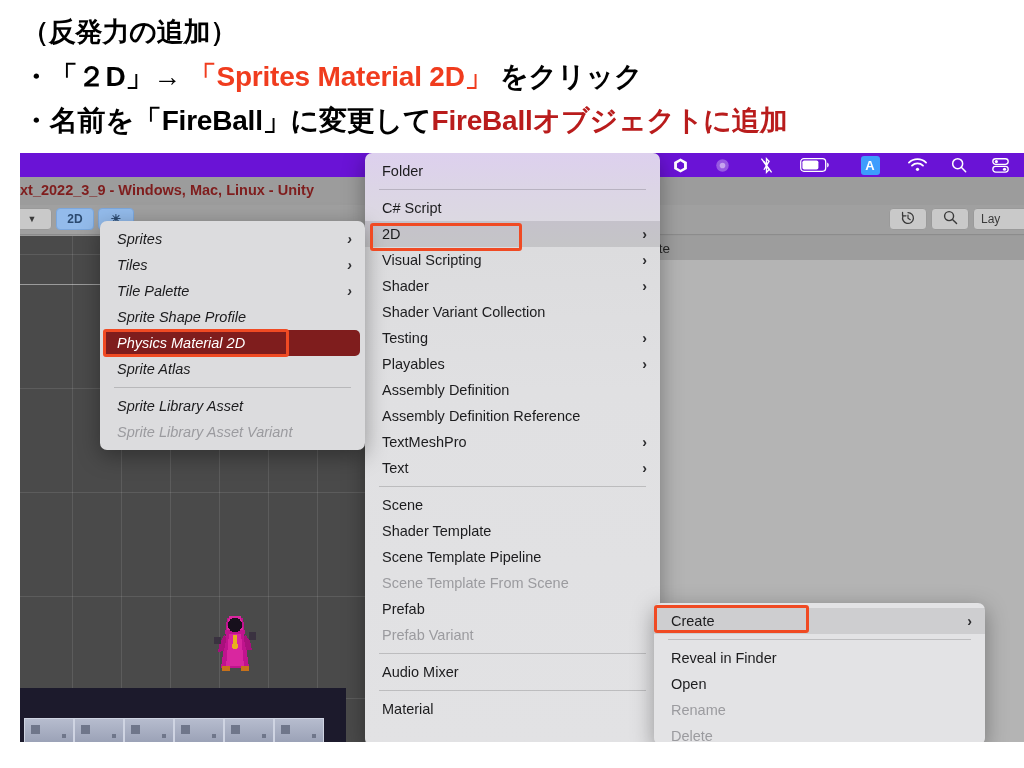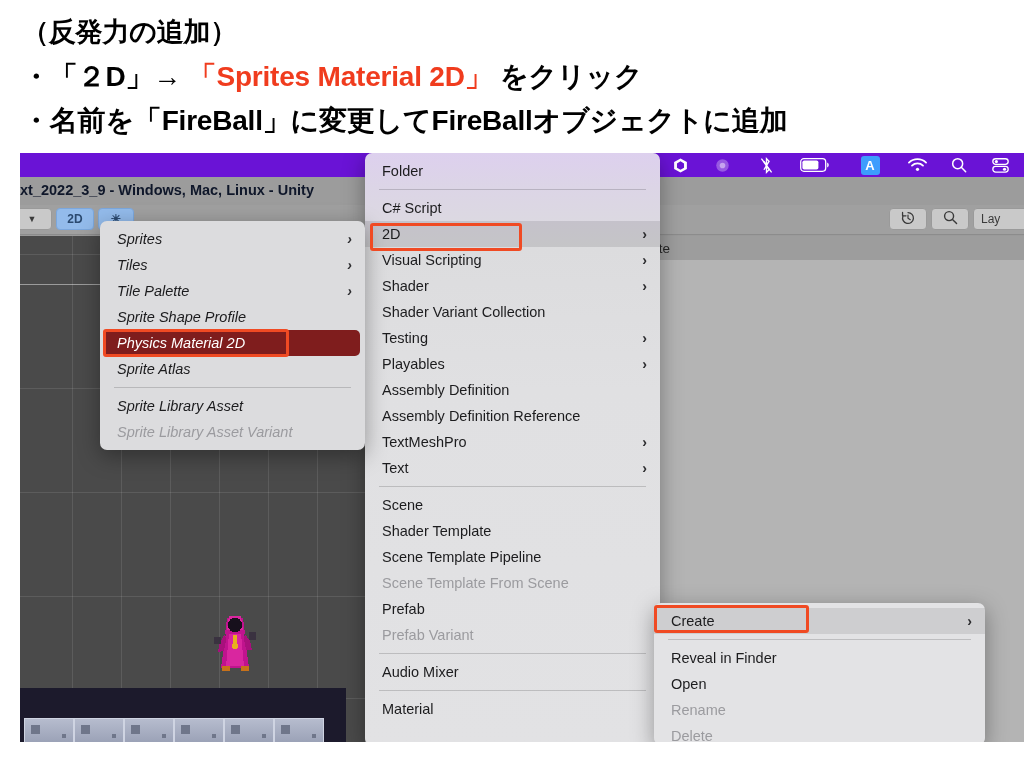--- a/index.html
+++ b/index.html
@@ -50,21 +50,21 @@
   #unity-window {
     position: absolute; left: 0; top: 24px; width: 1004px; height: 565px;
     background: #9a9a9a;
   }
   #unity-titlebar {
     position: absolute; left: 0; top: 0; width: 1004px; height: 28px;
     background: #9c9c9c;
   }
   #unity-title {
     position: absolute; left: 0px; top: 5px;
-    font-size: 14.5px; font-weight: bold; color: #0f172a;
+    font-size: 14.5px; font-weight: bold; color: #7f1d1d;
     white-space: nowrap;
   }
 
   
   #unity-toolbar {
     position: absolute; left: 0; top: 28px; width: 1004px; height: 30px;
     background: #a0a0a0; border-bottom: 1px solid #8c8c8c;
   }
   .tb-btn {
     position: absolute; top: 3px; height: 22px;
@@ -187,21 +187,21 @@
 </style>
 </head>
 <body>
 
 <div id="slide-text">
   <div class="slide-line" id="line-title">（反発力の追加）</div>
   <div class="slide-line" id="line-2">
     <span>・「２D」→ </span><span class="hl" style="color: rgb(240, 60, 30);">「Sprites Material 2D」</span><span> をクリック</span>
   </div>
   <div class="slide-line" id="line-3">
-    <span>・名前を「FireBall」に変更して</span><span class="hl" style="color: #000000;">FireBallオブジェクトに追加</span>
+    <span>・名前を「FireBall」に変更して</span><span class="hl" style="color: #b91c1c;">FireBallオブジェクトに追加</span>
   </div>
 </div>
 
 <div id="screenshot">
 
   <div id="macos-menubar">
     <div class="mb-icon" style="left:648px;width:24px;">
       <svg width="17" height="17" viewBox="0 0 24 24">
           <path d="M12 2 L21 7 L21 17 L12 22 L3 17 L3 7 Z M12 6 L7 9 L7 15 L12 18 L17 15 L17 9 Z" fill="#fff"></path>
         </svg>

